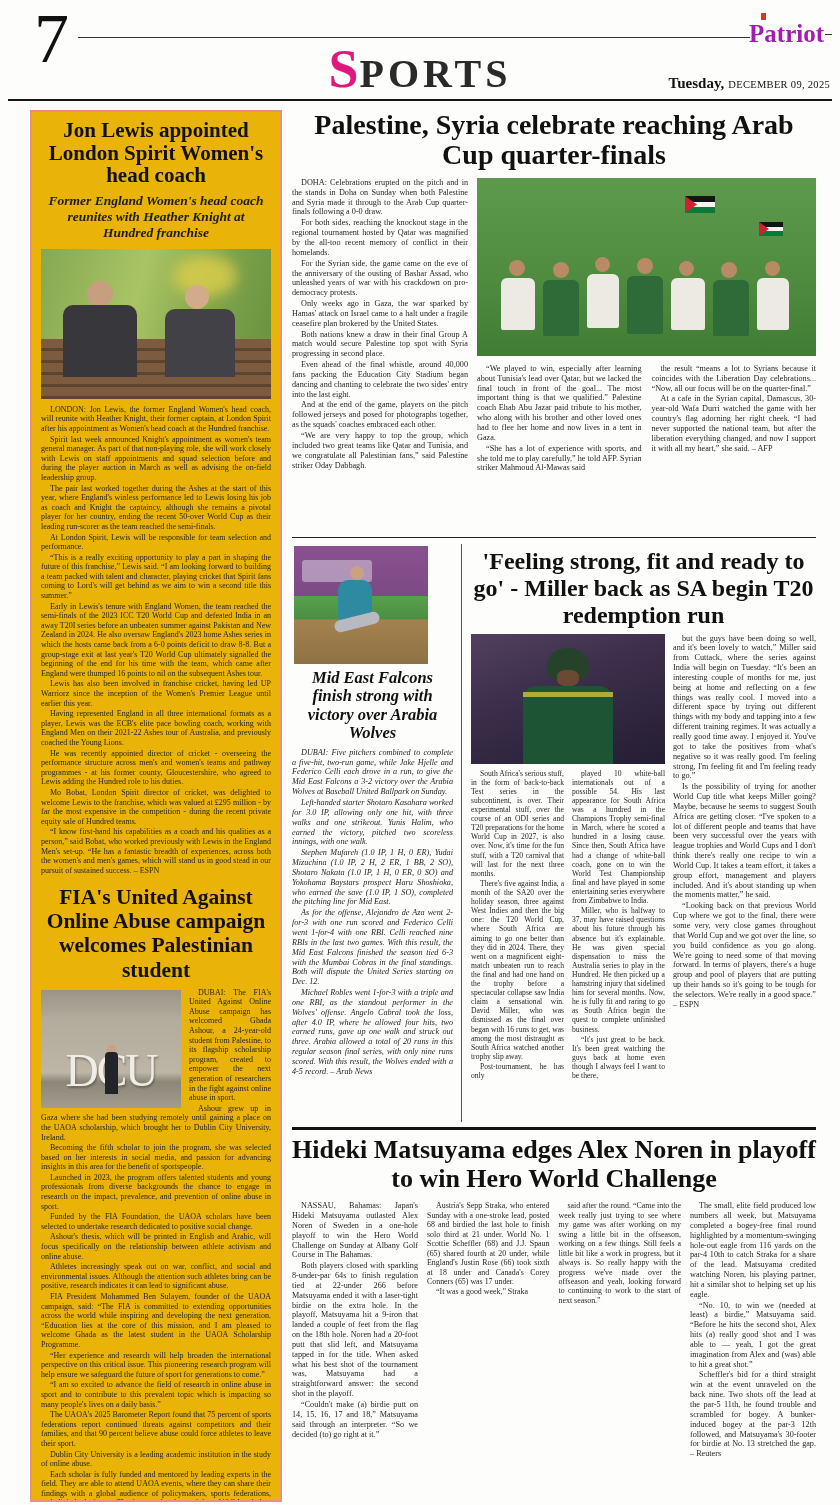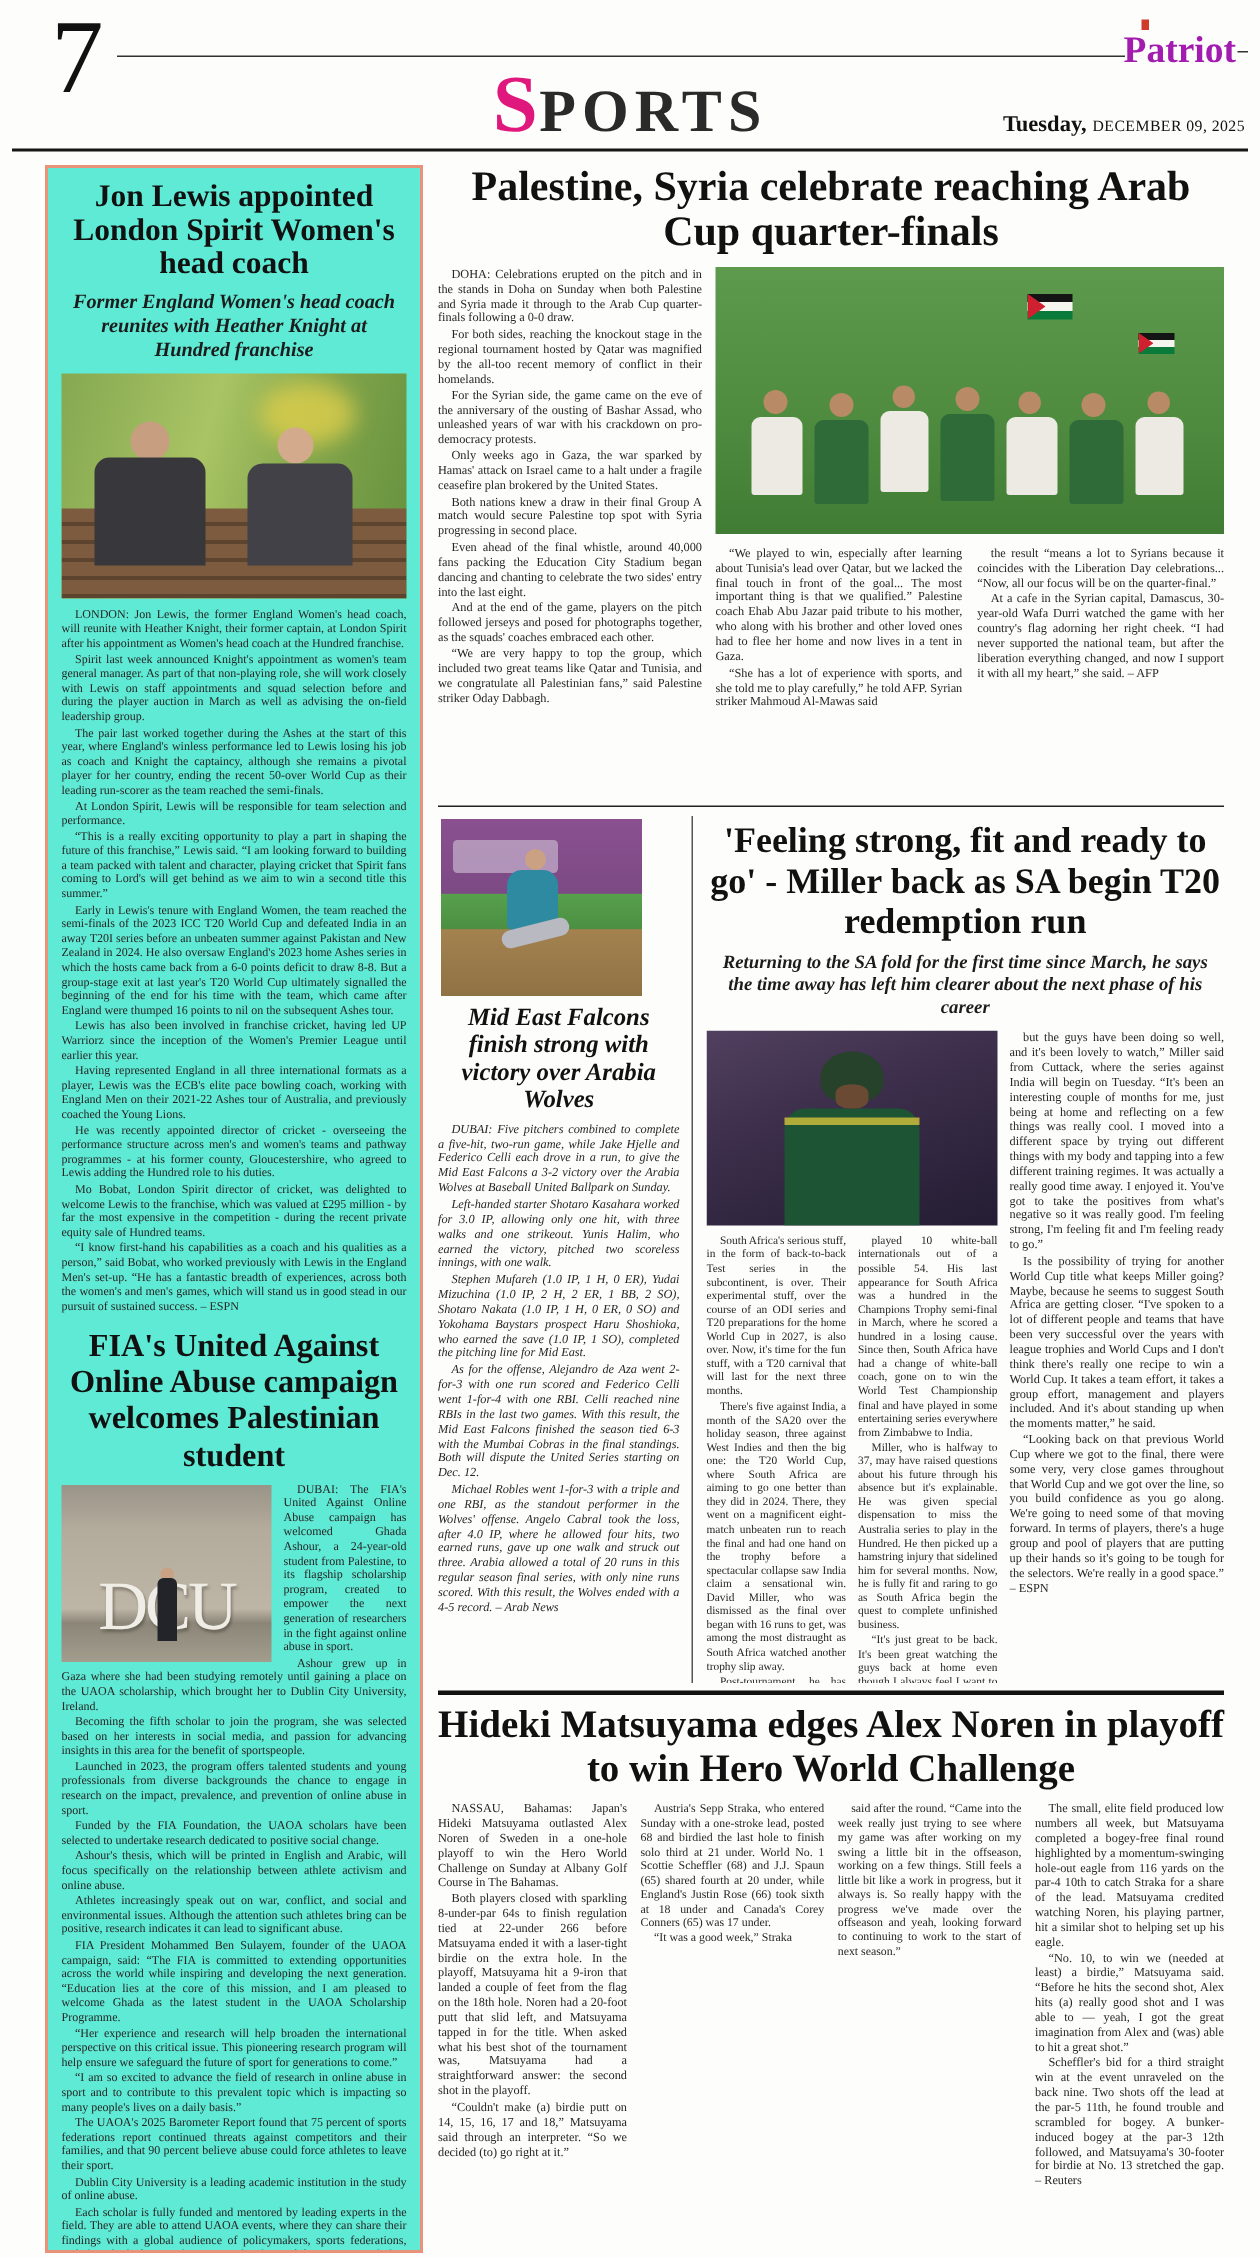--- a/index.html
+++ b/index.html
@@ -18,21 +18,21 @@
   .masthead { position:absolute; right:16px; top:20px; font-size:25px; font-weight:600; color:#a21caf; }
   .masthead-mark { position:absolute; left:12px; top:-7px; width:5px; height:7px; background:#d03a2a; }
   .masthead-dash { position:absolute; right:-8px; top:14px; width:7px; height:1px; background:#333; }
   .hdr-date { position:absolute; right:10px; top:74px; color:#111; white-space:nowrap; }
   .date-day { font-size:15px; font-weight:700; }
   .date-rest { font-size:10.5px; font-weight:400; letter-spacing:0.3px; }
   .hdr-rule { position:absolute; left:8px; right:8px; top:99px; height:2px; background:#161616; }
 
   
   #left-box { position:absolute; left:30px; top:110px; width:252px; height:1392px;
-    border:2px solid #e8927a; padding:6px 9px; overflow:hidden; background:#5eead4; }
+    border:2px solid #e8927a; padding:6px 9px; overflow:hidden; background:#eab308; }
   #left-box .body-text { font-size:8.0px; line-height:1.2; }
   .jl-head { font-size:21px; font-weight:700; text-align:center; line-height:1.08; margin:1px 0 6px; color:#111; }
   .jl-sub { font-size:13.5px; font-weight:700; font-style:italic; text-align:center; line-height:1.18; margin:0 2px 8px; }
   .photo { position:relative; overflow:hidden; }
   .jl-photo { width:100%; height:150px; margin-bottom:6px;
     background:linear-gradient(105deg,#85a851 0%,#a9c464 40%,#7fa34a 70%,#64903e 100%); }
   .jl-bench { position:absolute; bottom:0; left:0; right:0; height:60px;
     background:repeating-linear-gradient(180deg,#7c5b3f 0 9px,#5c442f 9px 12px); }
   .jl-blob { position:absolute; right:34px; top:6px; width:64px; height:42px; background:#d9cc4c; border-radius:50%; filter:blur(7px); opacity:.85; }
   .sil-torso { position:absolute; background:#38383c; border-radius:10px 10px 0 0; }
@@ -251,21 +251,20 @@
           <p class="para">DUBAI: Five pitchers combined to complete a five-hit, two-run game, while Jake Hjelle and Federico Celli each drove in a run, to give the Mid East Falcons a 3-2 victory over the Arabia Wolves at Baseball United Ballpark on Sunday.</p>
           <p class="para">Left-handed starter Shotaro Kasahara worked for 3.0 IP, allowing only one hit, with three walks and one strikeout. Yunis Halim, who earned the victory, pitched two scoreless innings, with one walk.</p>
           <p class="para">Stephen Mufareh (1.0 IP, 1 H, 0 ER), Yudai Mizuchina (1.0 IP, 2 H, 2 ER, 1 BB, 2 SO), Shotaro Nakata (1.0 IP, 1 H, 0 ER, 0 SO) and Yokohama Baystars prospect Haru Shoshioka, who earned the save (1.0 IP, 1 SO), completed the pitching line for Mid East.</p>
           <p class="para">As for the offense, Alejandro de Aza went 2-for-3 with one run scored and Federico Celli went 1-for-4 with one RBI. Celli reached nine RBIs in the last two games. With this result, the Mid East Falcons finished the season tied 6-3 with the Mumbai Cobras in the final standings. Both will dispute the United Series starting on Dec. 12.</p>
           <p class="para">Michael Robles went 1-for-3 with a triple and one RBI, as the standout performer in the Wolves' offense. Angelo Cabral took the loss, after 4.0 IP, where he allowed four hits, two earned runs, gave up one walk and struck out three. Arabia allowed a total of 20 runs in this regular season final series, with only nine runs scored. With this result, the Wolves ended with a 4-5 record. – Arab News</p>
         </div>
     </div>
 
     <div class="miller">
       <div class="mil-head">'Feeling strong, fit and ready to go' - Miller back as SA begin T20 redemption run</div>
-      <div class="mil-stand">Returning to the SA fold for the first time since March, he says the time away has left him clearer about the next phase of his career</div>
       <div class="mil-body">
         <div class="mil-left">
           <div class="photo mil-photo">
             <div class="mil-jersey"></div>
             <div class="mil-trim"></div>
             <div class="mil-helmet"></div>
             <div class="mil-face"></div>
           </div>
           <div class="mil-cols">
             <div class="mil-ca body-text">

